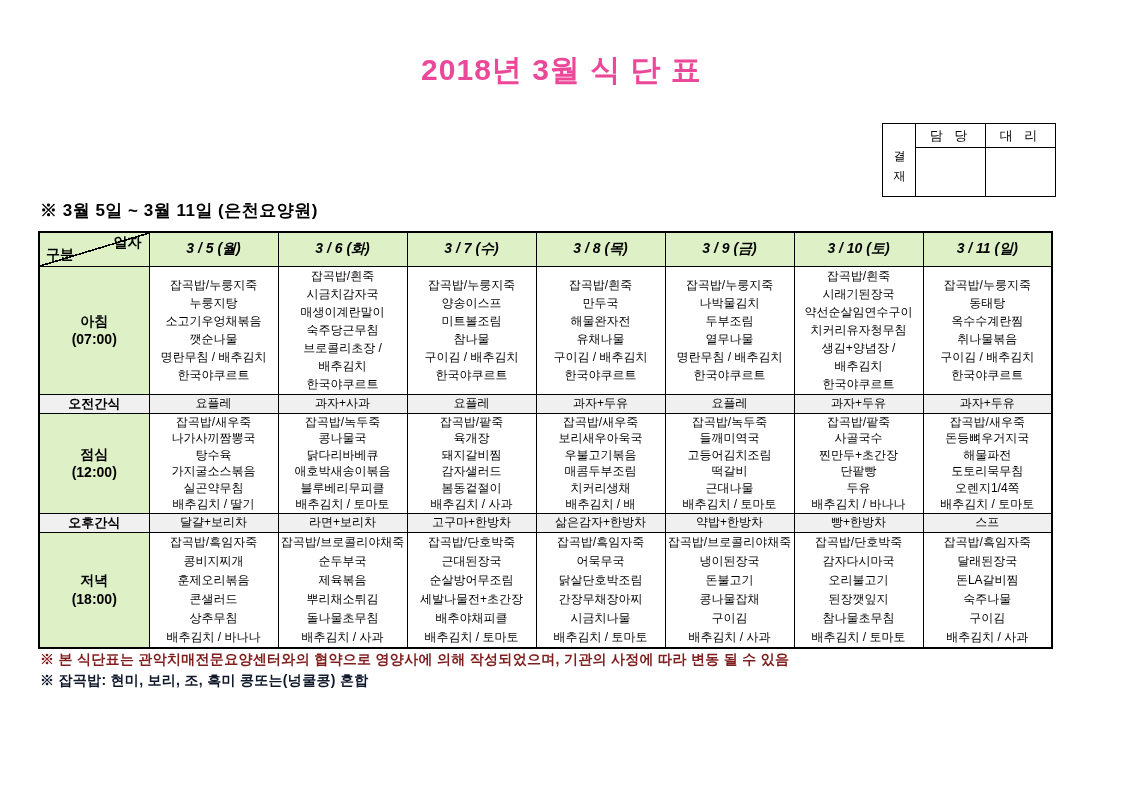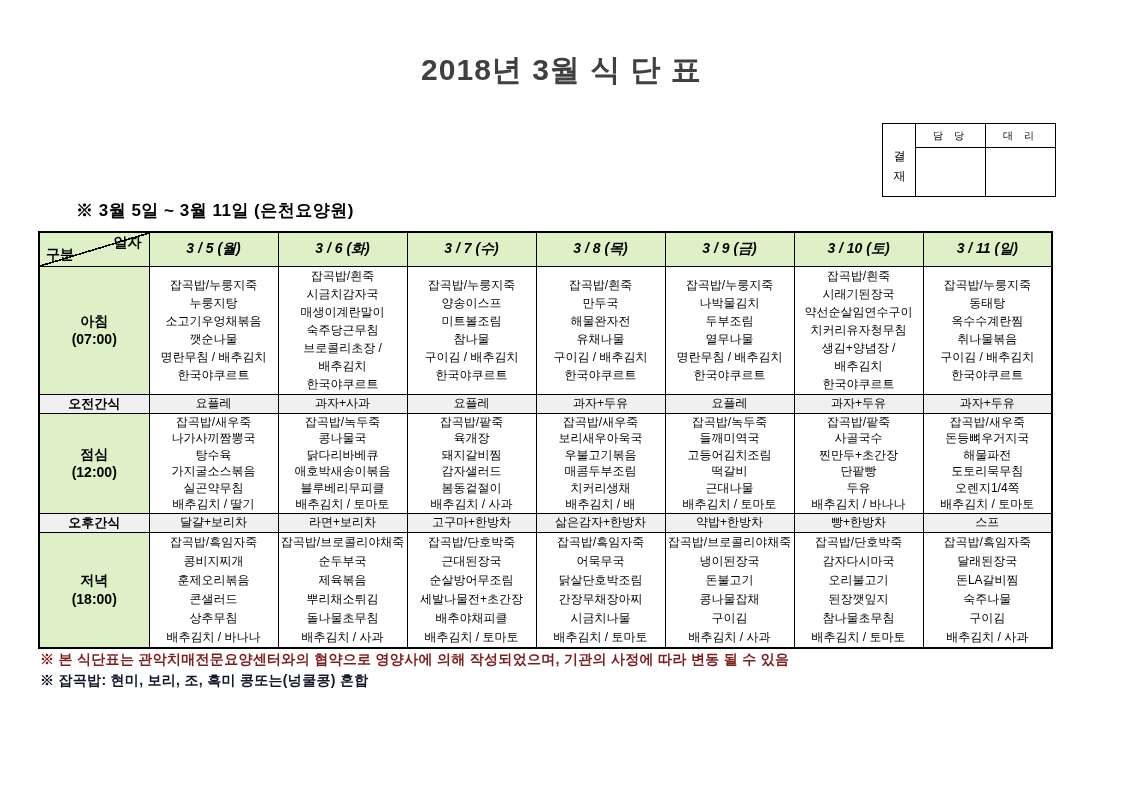--- a/index.html
+++ b/index.html
@@ -9,38 +9,38 @@
     width: 1123px; height: 794px;
     background: #ffffff;
     font-family: "Liberation Sans", sans-serif;
     color: #000;
     overflow: hidden;
   }
   .title {
     position: absolute; top: 50px; left: 0; width: 100%;
     text-align: center;
     font-size: 30px; font-weight: 800; letter-spacing: 1px;
-    color: #404040;
+    color: #ec4899;
   }
   
   .approval {
     position: absolute; top: 123px; left: 882px;
     border-collapse: collapse; table-layout: fixed;
   }
   .approval td { border: 1px solid #000; text-align: center; vertical-align: middle; }
   .ap-label {
     width: 33px;
     writing-mode: vertical-rl; text-orientation: upright;
     font-size: 12px; letter-spacing: 8px; padding-top: 4px;
   }
-  .ap-h { width: 70px; height: 24px; font-size: 10px; letter-spacing: 4px; }
+  .ap-h { width: 70px; height: 24px; font-size: 13px; letter-spacing: 4px; }
   .ap-s { height: 49px; }
   .subtitle {
     position: absolute; top: 199px; left: 40px;
-    font-size: 17px; font-weight: bold; letter-spacing: 0.5px; margin-left: 36px;
+    font-size: 17px; font-weight: bold; letter-spacing: 0.5px;
   }
   
   .menu {
     position: absolute; top: 231px; left: 38px;
     border-collapse: collapse; table-layout: fixed;
     border: 2px solid #000;
   }
   .menu td { border: 1px solid #000; vertical-align: middle; text-align: center; }
   .menu col.c0 { width: 110px; }
   .menu col.cd { width: 129px; }

